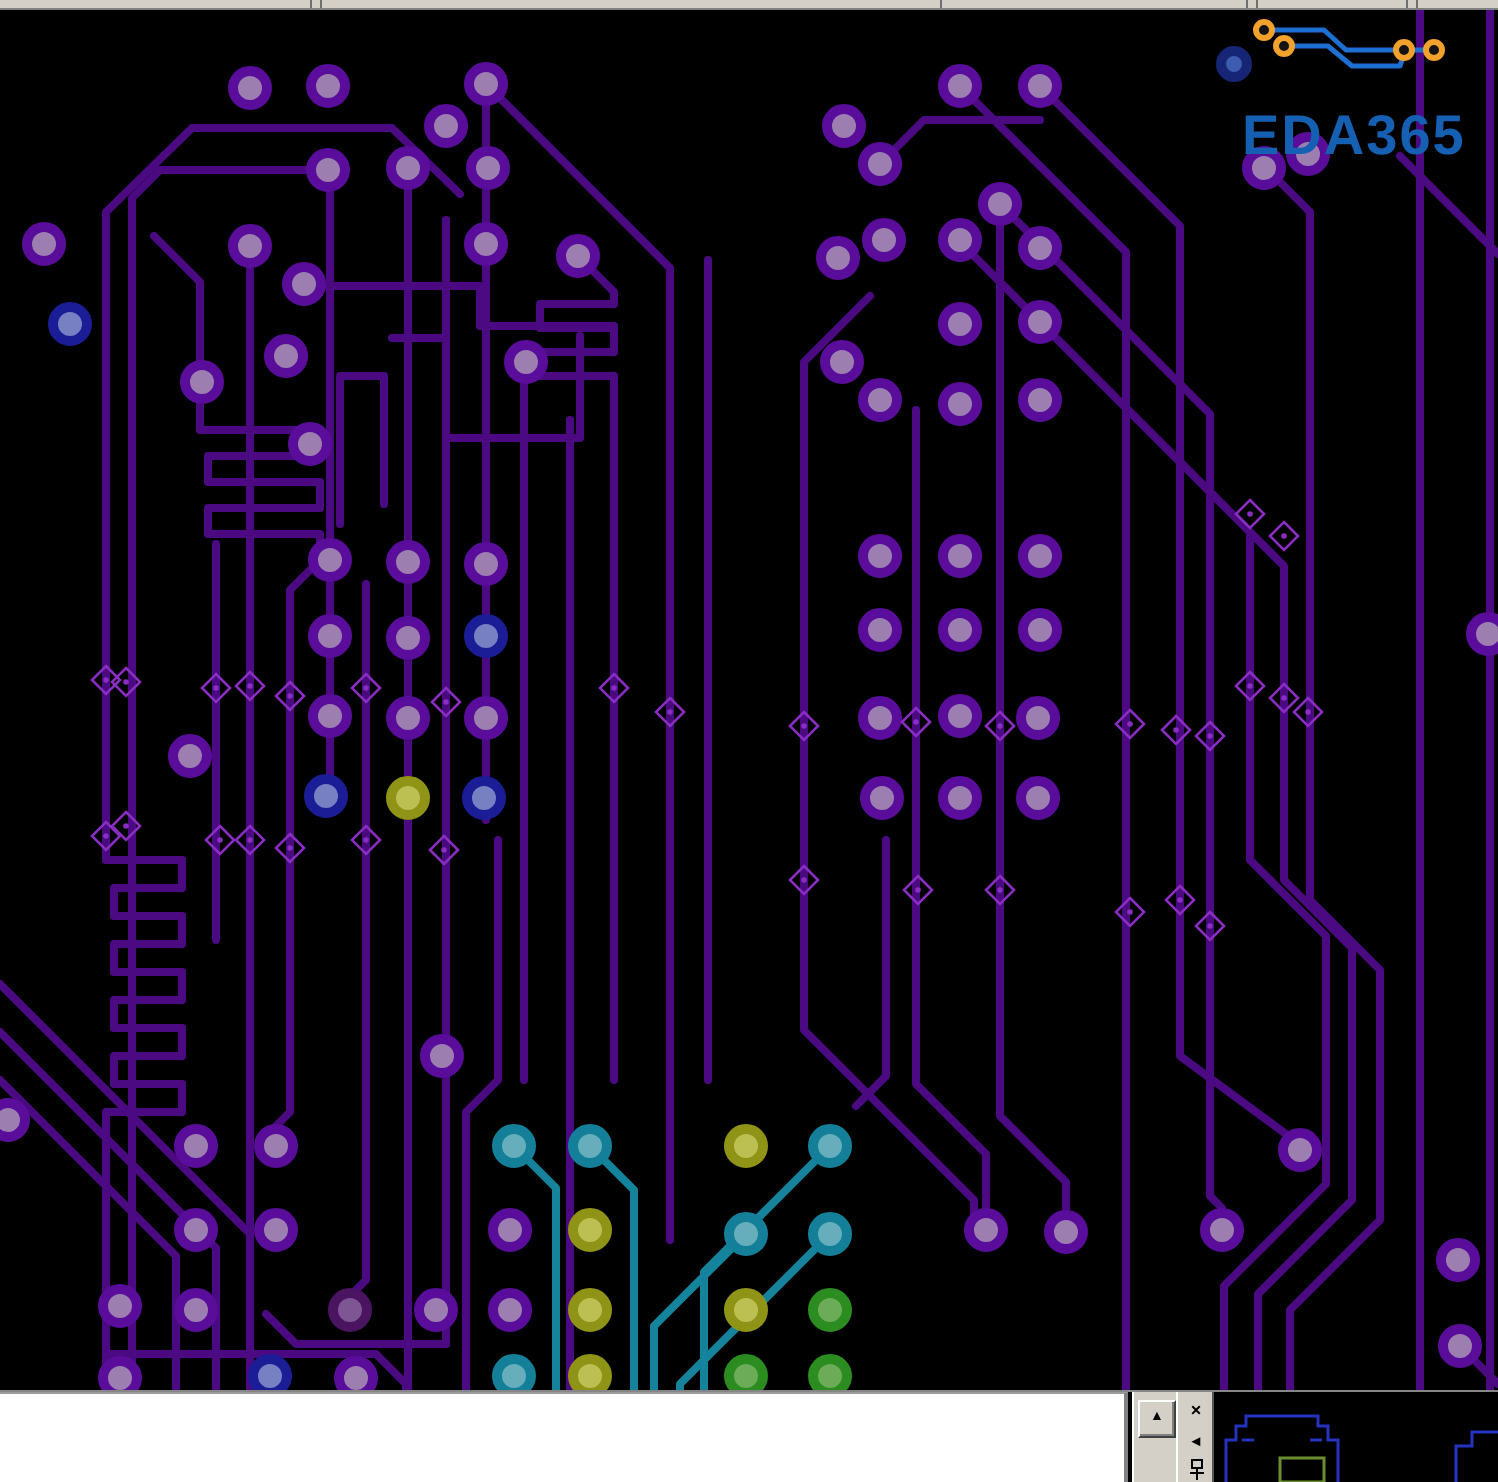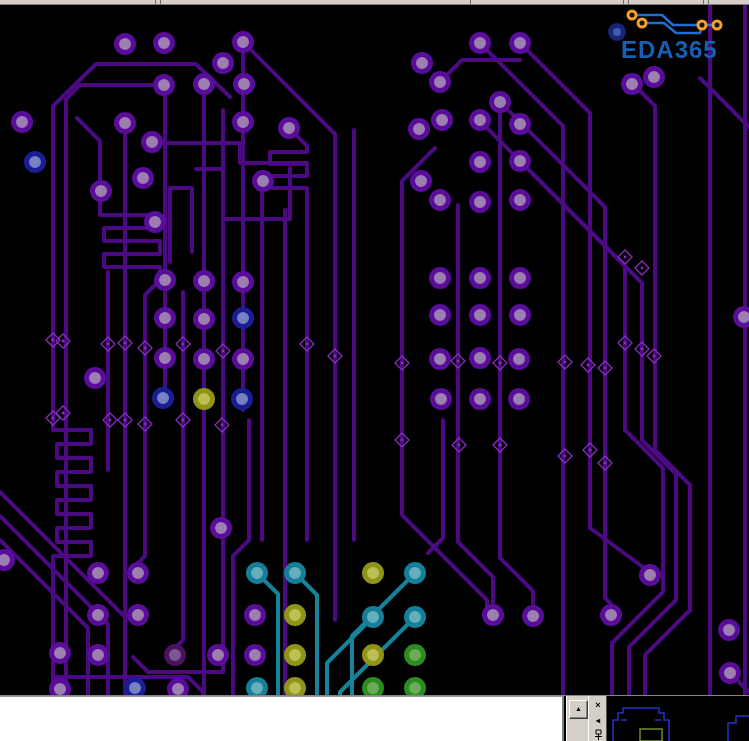--- a/index.html
+++ b/index.html
@@ -5,22 +5,22 @@
   html,body{margin:0;padding:0;background:#000;}
   #stage{position:relative;width:749px;height:741px;overflow:hidden;background:#000;
          font-family:"Liberation Sans",sans-serif;}
   
   #topbar{position:absolute;left:0;top:0;width:749px;height:5px;background:#d4d0c8;
           border-bottom:1px solid #808080;box-sizing:border-box;z-index:5;}
   #topbar .tick{position:absolute;top:0;width:1px;height:4px;background:#6f6f6f;}
   
   #board{position:absolute;left:0;top:0;z-index:1;}
   
-  #logo{position:absolute;left:621px;top:36px;z-index:2;font-weight:bold;
-        font-size:24px;letter-spacing:1px;color:#1560b2;
+  #logo{position:absolute;left:621px;top:52px;z-index:2;font-weight:bold;
+        font-size:28px;letter-spacing:1px;color:#1560b2;
         font-family:"Liberation Sans",sans-serif;}
   
   #bottom{position:absolute;left:0;top:695px;width:749px;height:46px;z-index:6;
           background:#000;}
   #bottom .topline{position:absolute;left:0;top:0;width:749px;height:1px;background:#868686;}
   #cmdarea{position:absolute;left:0;top:1px;width:564px;height:45px;background:#fff;
            border-top:1px solid #9a9a9a;border-right:2px solid #808080;box-sizing:border-box;}
   #vscroll{position:absolute;left:566px;top:1px;width:22px;height:45px;background:#d4d0c8;
            border-left:1px solid #fff;box-sizing:border-box;}
   #scrollup{position:absolute;left:2px;top:4px;width:17px;height:17px;background:#d4d0c8;

